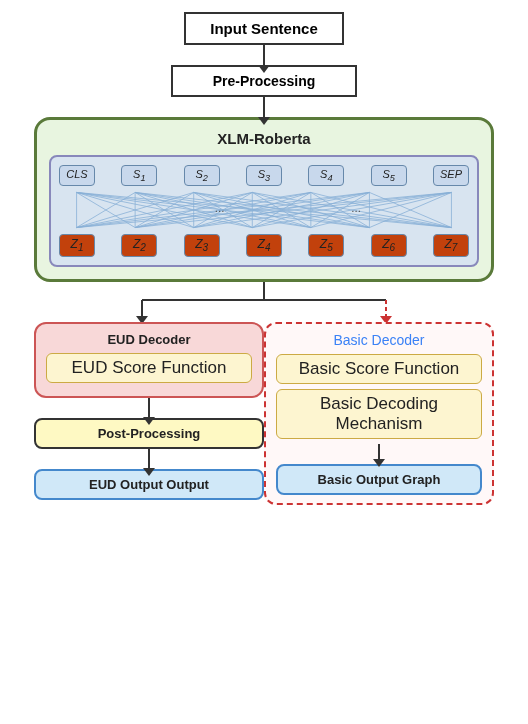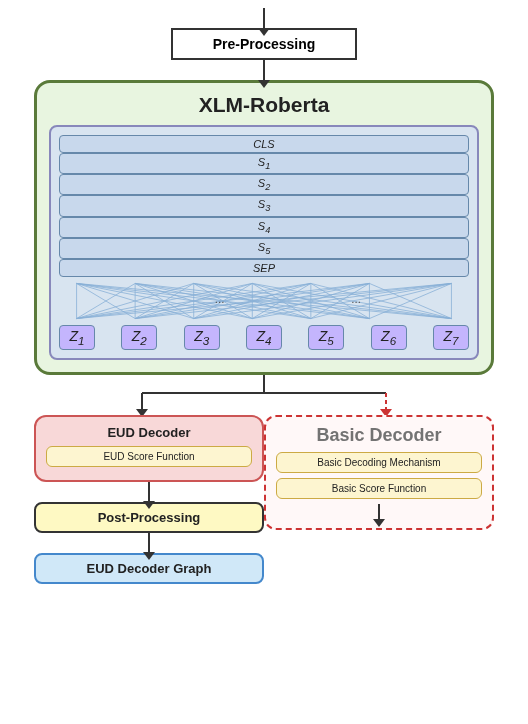--- a/index.html
+++ b/index.html
@@ -69,39 +69,38 @@
       border: 3px solid #5a7a3a;
       border-radius: 16px;
       background: #e8f5e0;
       padding: 10px 12px 12px 12px;
       margin-top: 0px;
       width: 460px;
     }
 
     .xlm-title {
       text-align: center;
-      font-size: 21px;
+      font-size: 15px;
       font-weight: bold;
       margin-bottom: 8px;
       color: #222;
     }
 
     
     .encoder-box {
       border: 2px solid #8888bb;
       background: #d8e4f0;
       border-radius: 8px;
       padding: 8px 8px 8px 8px;
     }
 
     .token-row {
       display: flex;
       justify-content: space-between;
       margin-bottom: 4px;
-      flex-direction: column;
     }
 
     .token-box {
       border: 1.5px solid #6688aa;
       background: #c8d8ec;
       border-radius: 4px;
       padding: 2px 4px;
       font-size: 11px;
       font-style: italic;
       min-width: 36px;
@@ -117,24 +116,24 @@
     }
 
     .z-row {
       display: flex;
       justify-content: space-between;
       margin-top: 4px;
     }
 
     .z-box {
       border: 1.5px solid #6688aa;
-      background: #c4b5fd;
+      background: #c2410c;
       border-radius: 4px;
       padding: 2px 6px;
-      font-size: 14px;
+      font-size: 12px;
       font-style: italic;
       min-width: 36px;
       text-align: center;
       color: #222;
     }
 
     
     .bottom-section {
       display: flex;
       width: 460px;
@@ -174,40 +173,40 @@
       margin-bottom: 6px;
       color: #222;
     }
 
     .inner-box {
       border: 1.5px solid #ccaa44;
       background: #fdf5d0;
       border-radius: 6px;
       padding: 4px 8px;
       text-align: center;
-      font-size: 10px;
+      font-size: 17px;
       margin-bottom: 5px;
       color: #222;
     }
 
     
     .basic-decoder {
       border: 2.5px dashed #cc3333;
       border-radius: 12px;
       background: #fff8f8;
       padding: 8px 10px;
       width: 100%;
     }
 
     .basic-decoder-title {
       text-align: center;
-      font-size: 18px;
-      font-weight: bold;
+      font-size: 14px;
+      font-weight: normal;
       margin-bottom: 6px;
-      color: #737373;
+      color: #3b82f6;
     }
 
     
     .output-box-blue {
       border: 2.5px solid #4488cc;
       background: #d0e8f8;
       border-radius: 8px;
       padding: 6px 12px;
       text-align: center;
       font-size: 13px;
@@ -250,20 +249,23 @@
     .fork-svg {
       width: 100%;
       height: 100%;
     }
   </style>
 </head>
 <body>
 
 <div class="diagram">
 
+  <div class="input-sentence">
+    <span>Input Sentence</span>
+  </div>
 
   <div class="arrow-down arrow1"></div>
 
   <div class="pre-processing">
     <span>Pre-Processing</span>
   </div>
 
   <div class="arrow-down arrow2"></div>
 
   <div class="xlm-container">
@@ -389,37 +391,40 @@
 
       <div class="output-box-black" style="margin-top:0;">
         <span>Post-Processing</span>
       </div>
 
       <div style="height:20px;width:2px;background:#333;position:relative;margin:0 auto;">
         <div style="position:absolute;bottom:-7px;left:-5px;width:0;height:0;border-left:6px solid transparent;border-right:6px solid transparent;border-top:8px solid #333;"></div>
       </div>
 
       <div class="output-box-blue" style="margin-top:0;">
-        <span>EUD Decoder Graph</span>
+        <span>EUD Output Output</span>
       </div>
     </div>
 
     <div class="right-branch">
       <div class="basic-decoder">
         <div class="basic-decoder-title">Basic Decoder</div>
         <div class="inner-box">
-          <span>Basic Decoding Mechanism</span>
+          <span>Basic Score Function</span>
         </div>
         <div class="inner-box">
-          <span>Basic Score Function</span>
+          <span>Basic Decoding Mechanism</span>
         </div>
 
         <div style="height:16px;width:2px;background:#333;position:relative;margin:0 auto;">
           <div style="position:absolute;bottom:-7px;left:-5px;width:0;height:0;border-left:6px solid transparent;border-right:6px solid transparent;border-top:8px solid #333;"></div>
         </div>
 
+        <div class="output-box-blue" style="margin-top:4px;">
+          <span>Basic Output Graph</span>
+        </div>
 
       </div>
     </div>
 
   </div>
 
 </div>
 
 </body></html>

